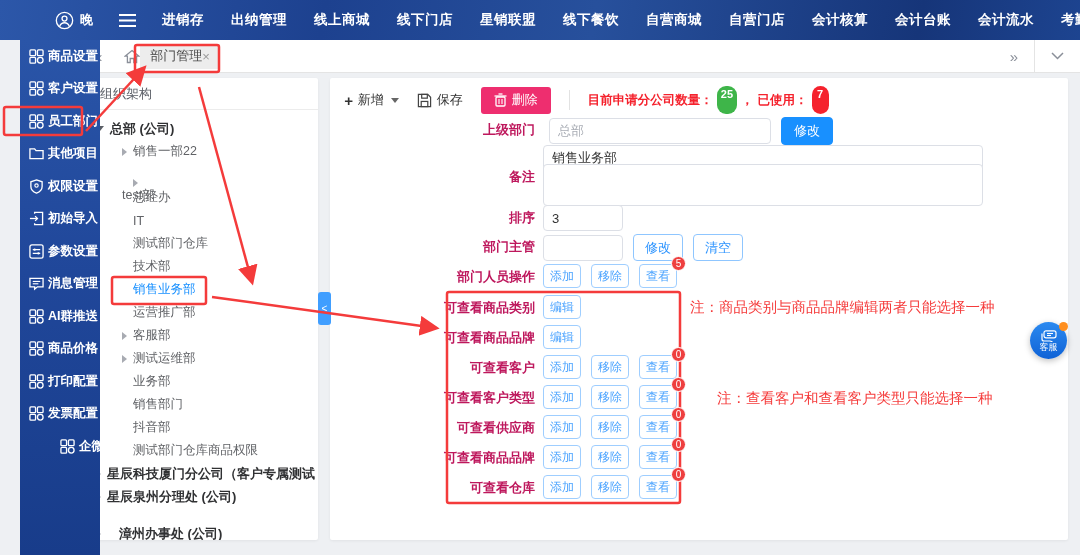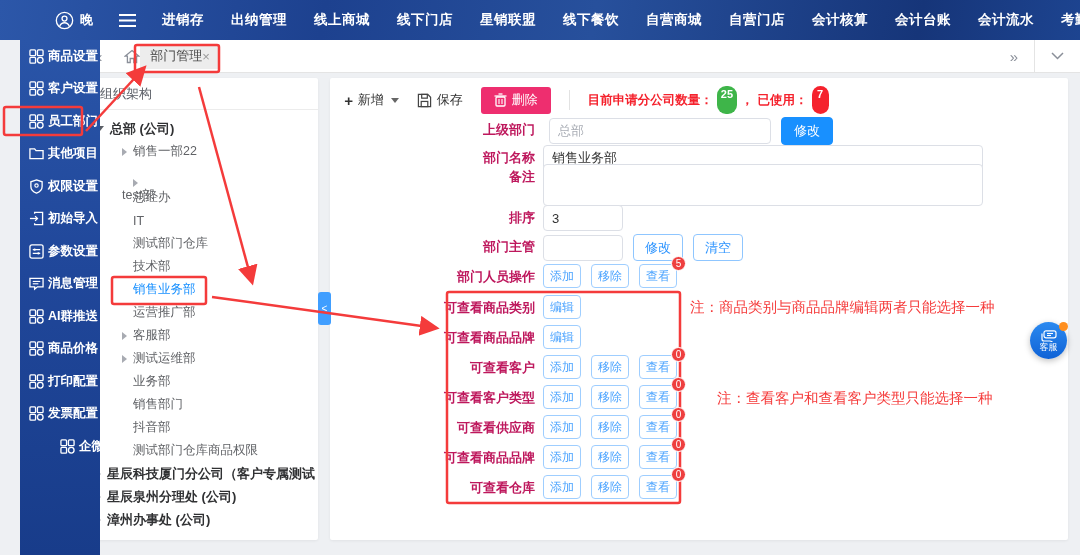--- a/index.html
+++ b/index.html
@@ -372,21 +372,21 @@
       <span class="t-label">测试部门仓库商品权限</span>
     </div>
     <div class="tree-item lv0" style="top: 384px;">
       <span class="caret right"></span>
       <span class="t-label">星辰科技厦门分公司（客户专属测试</span>
     </div>
     <div class="tree-item lv0" style="top: 407px;">
       <span class="caret right"></span>
       <span class="t-label">星辰泉州分理处 (公司)</span>
     </div>
-    <div class="tree-item lv0" style="top: 430px;">
+    <div class="tree-item lv0" style="top: 444px; gap: 12px;">
       <span class="caret right"></span>
       <span class="t-label">漳州办事处 (公司)</span>
     </div>
   </div>
 
 <div class="handle">&lt;</div>
 
 <div class="main-panel" id="mainPanel">
   <div class="toolbar">
     <span class="t-btn">
@@ -423,21 +423,20 @@
   </div>
   <div id="formArea">
       <div class="form-row" style="top: 39px;">
         <span class="f-label">上级部门</span>
         <span class="controls">
           <input class="f-input muted" value="总部" style="width: 222px;">
           <button class="btn-primary"><span>修改</span></button>
         </span>
       </div>
       <div class="form-row" style="top: 67px;">
-        <span class="f-label">部门名称</span>
         <span class="controls">
           <input class="f-input" value="销售业务部" style="width: 440px;">
         </span>
       </div>
       <div class="form-row" style="top: 86px;">
         <span class="f-label">备注</span>
         <span class="controls">
           <textarea class="f-ta" style="width: 440px; height: 42px;"></textarea>
         </span>
       </div>

